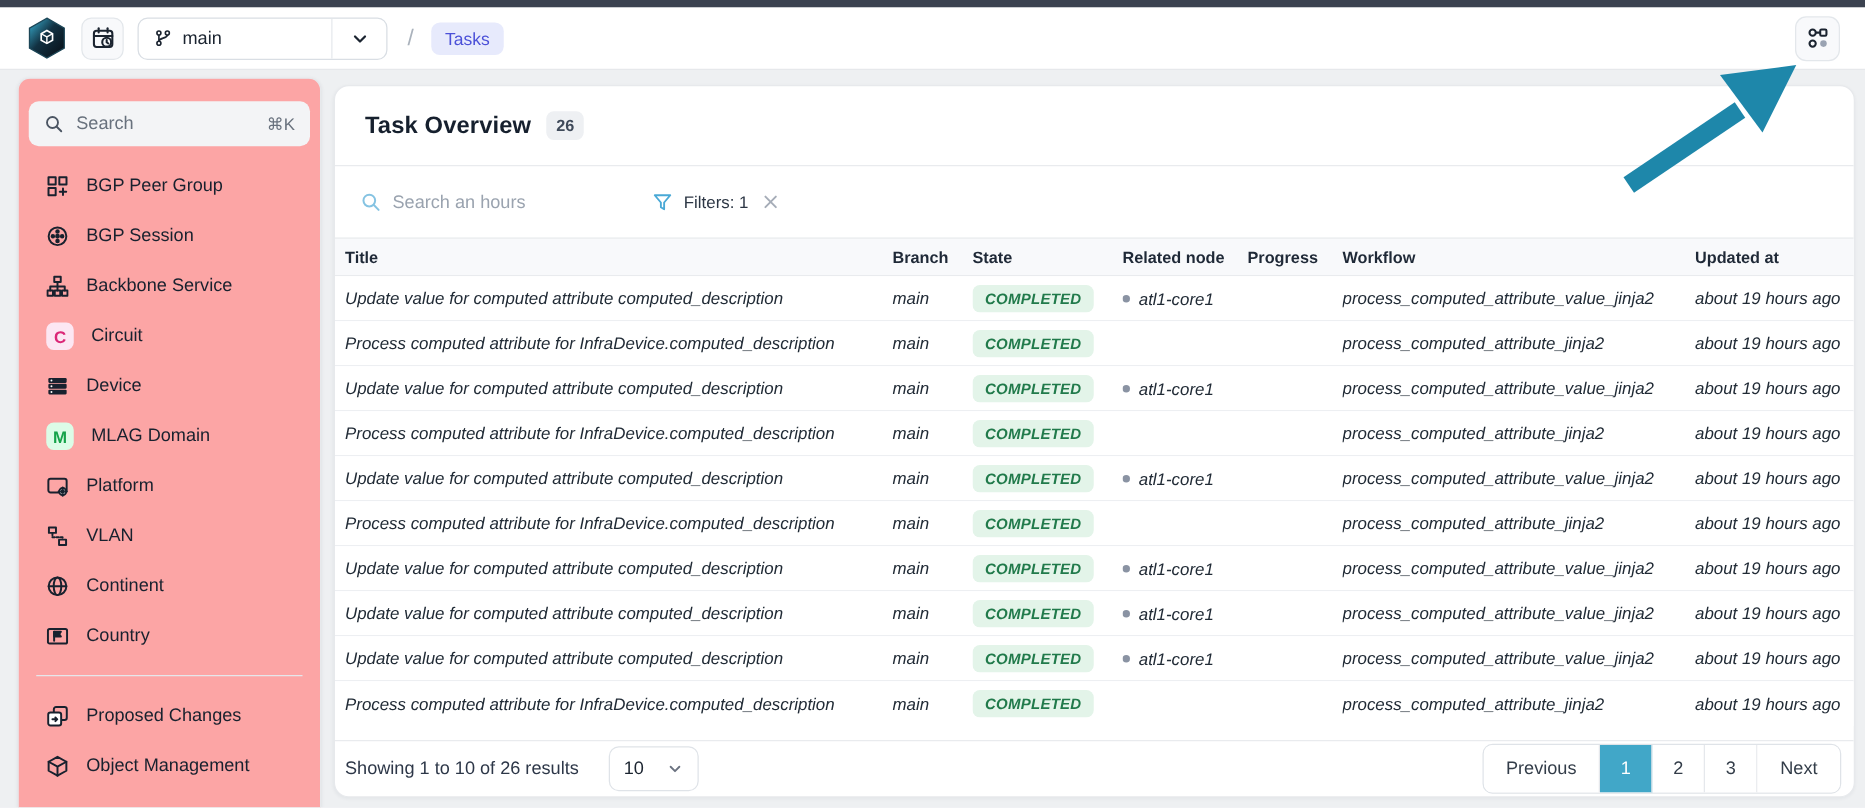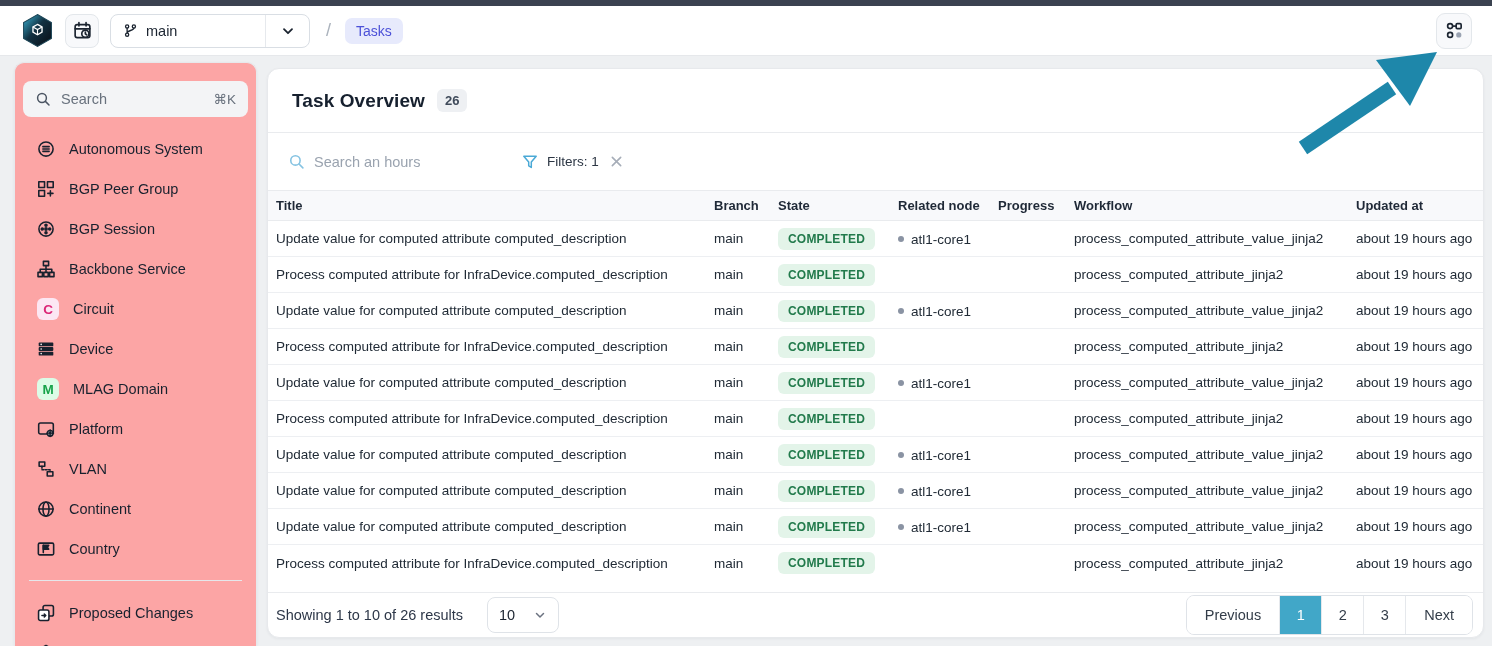--- a/index.html
+++ b/index.html
@@ -59,21 +59,21 @@
   .filter-chip { margin-left:22px; display:flex; align-items:center; gap:9px; cursor:pointer; }
   .filter-chip .flabel { font-size:13.5px; color:#2c3644; }
   .filter-clear { display:flex; align-items:center; justify-content:center; cursor:pointer; padding:2px; }
 
   .thead, .trow { display:grid; grid-template-columns:438px 64px 120px 100px 76px 282px 1fr;
                   align-items:center; padding-left:8px; }
   .thead { height:31px; background:#f8f9fb; border-top:1px solid #e9ebee; border-bottom:1px solid #e9ebee;
            flex:0 0 auto; }
   .thead .hcell { font-size:13px; font-weight:700; color:#1f2937; padding-right:8px; }
   .tbody { flex:1 1 auto; }
-  .trow { height:36px; border-bottom:1px solid #edeff2; cursor:pointer; background:#fff; }
+  .trow { height:36px; border-bottom:1px solid #edeff2; cursor:pointer; background:#fff;font-style:italic; }
   .trow:last-child { border-bottom:none; }
   .tcell { font-size:13.5px; color:#212b36; padding-right:8px; white-space:nowrap; overflow:hidden; }
   .state-badge { display:inline-block; background:#e3f4e9; color:#217a4b; font-size:12px; font-weight:700;
                  padding:4px 10px; border-radius:6px; letter-spacing:.2px; }
   .rel-node { display:inline-flex; align-items:center; gap:7px; }
   .rel-dot { width:6px; height:6px; border-radius:50%; background:#8a93a3; }
 
   .card-foot { height:45px; border-top:1px solid #e9ebee; display:flex; align-items:center;
                padding:0 10px 0 8px; flex:0 0 auto; }
   .summary { font-size:14.5px; color:#2d3748; }
@@ -170,31 +170,20 @@
             <line x1="10.4" y1="10.4" x2="14" y2="14"></line>
         </svg>
       </span>
       <span class="ph">Search</span>
       <span class="kbd">⌘K</span>
     </div>
     <div class="nav" id="nav-main">
         <div class="nav-item">
           <span class="icon">
             <svg width="18" height="18" viewBox="0 0 16 16" fill="none" stroke="#18212e" stroke-width="1.4" stroke-linecap="round" stroke-linejoin="round">
-              <circle cx="8" cy="8" r="6.3"></circle>
-              <line x1="5.2" y1="5.9" x2="10.8" y2="5.9"></line>
-              <line x1="5.2" y1="8" x2="10.8" y2="8"></line>
-              <line x1="5.2" y1="10.1" x2="10.8" y2="10.1"></line>
-            </svg>
-          </span>
-          <span class="label">Autonomous System</span>
-        </div>
-        <div class="nav-item">
-          <span class="icon">
-            <svg width="18" height="18" viewBox="0 0 16 16" fill="none" stroke="#18212e" stroke-width="1.4" stroke-linecap="round" stroke-linejoin="round">
               <rect x="1.6" y="1.6" width="5.1" height="5.1"></rect>
               <rect x="9.3" y="1.6" width="5.1" height="5.1"></rect>
               <rect x="1.6" y="9.3" width="5.1" height="5.1"></rect>
               <path d="M11.9 9.6v4.6M9.6 11.9h4.6"></path>
             </svg>
           </span>
           <span class="label">BGP Peer Group</span>
         </div>
         <div class="nav-item">
           <span class="icon">

